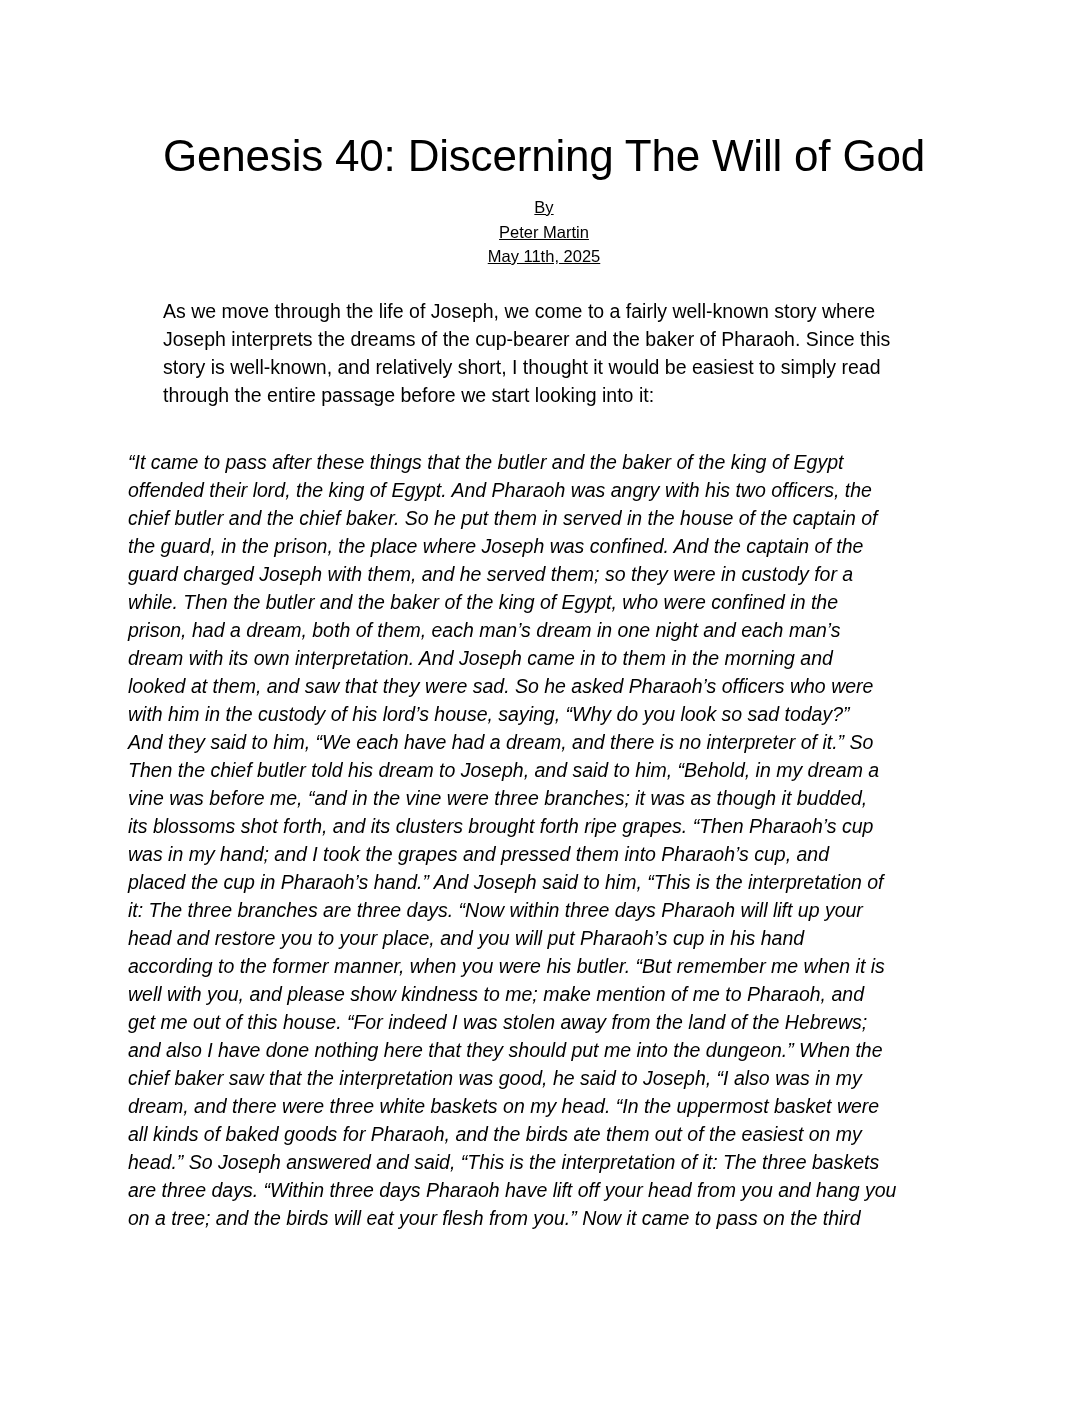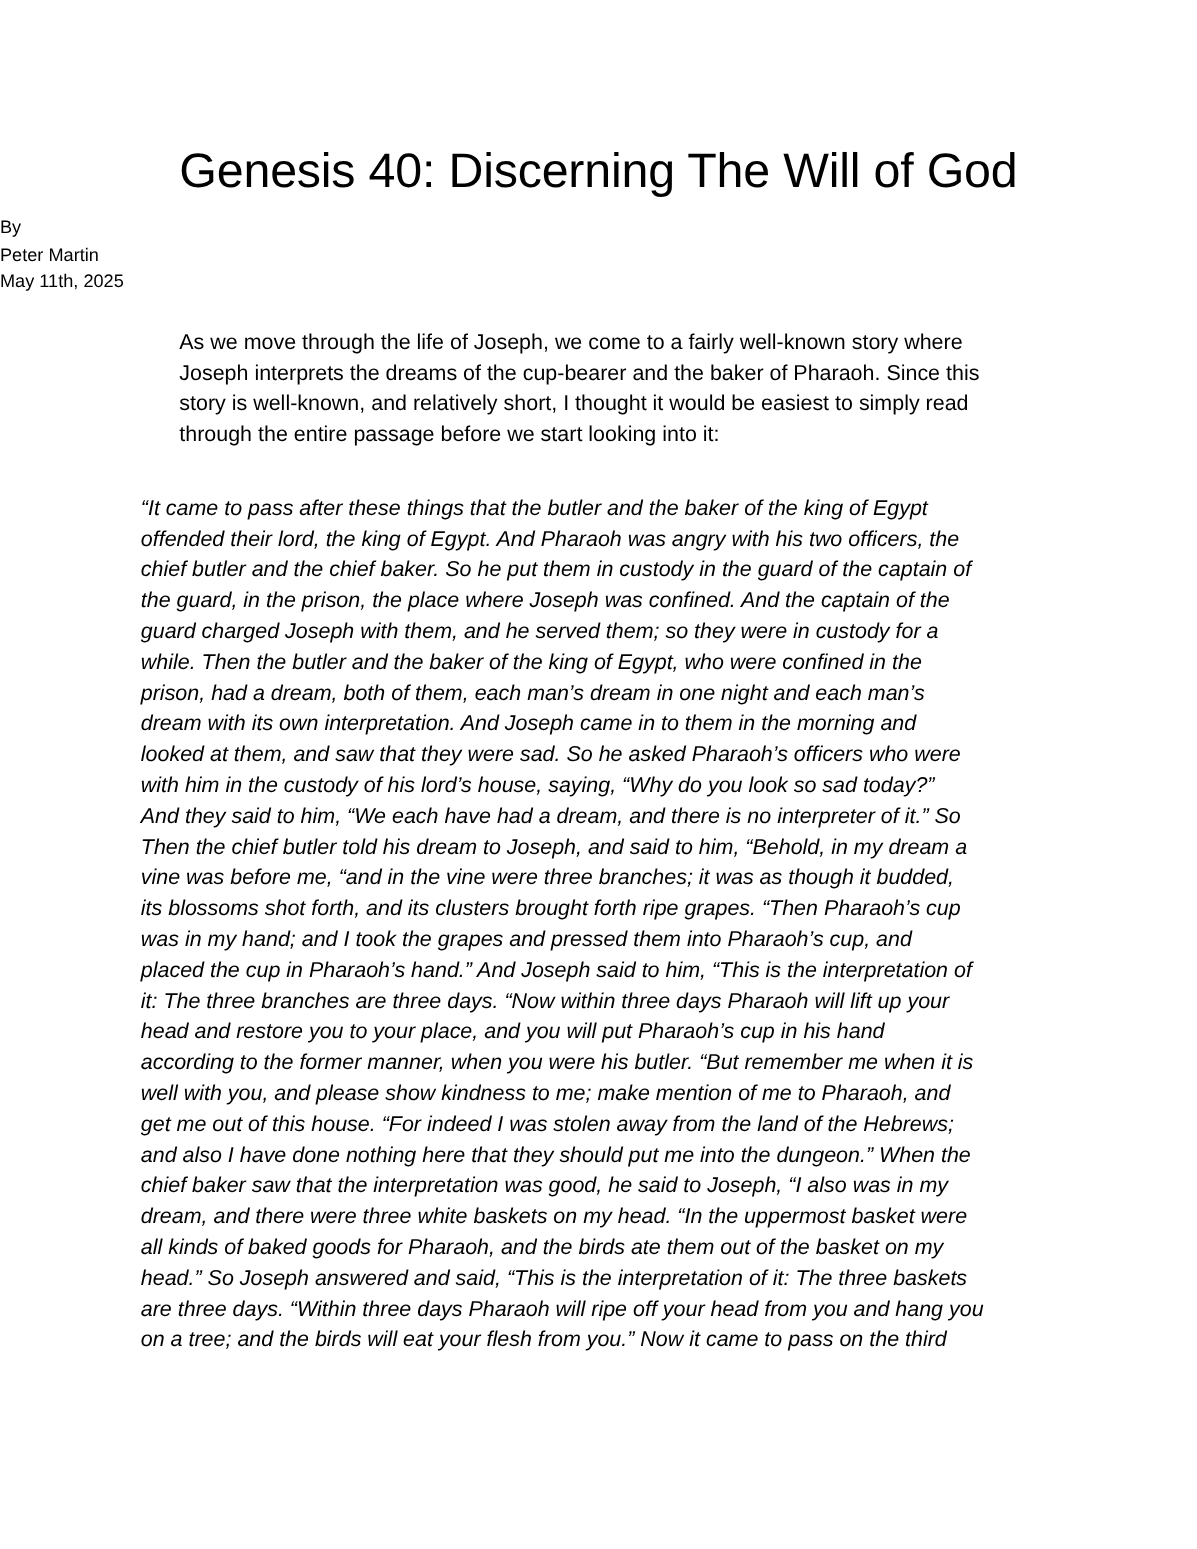--- a/index.html
+++ b/index.html
@@ -32,23 +32,24 @@
       line-height: 56px;
       font-weight: normal;
       margin: 0;
       letter-spacing: -0.2px;
     }
     .byline {
       position: absolute;
       left: 0;
       top: 195px;
       width: 1088px;
-      text-align: left;
+      text-align: center;
       font-size: 16.5px;
       line-height: 24.5px;
+      text-decoration: underline;
     }
     .byline div { white-space: nowrap; }
     .para {
       position: absolute;
       left: 128px;
       width: 860px;
       font-size: 19.5px;
       line-height: 28px;
     }
     .para .line {
@@ -73,21 +74,21 @@
   <div class="para intro">
     <span class="line">As we move through the life of Joseph, we come to a fairly well-known story where</span>
     <span class="line">Joseph interprets the dreams of the cup-bearer and the baker of Pharaoh. Since this</span>
     <span class="line">story is well-known, and relatively short, I thought it would be easiest to simply read</span>
     <span class="line">through the entire passage before we start looking into it:</span>
   </div>
 
   <div class="para scripture">
     <span class="line">“It came to pass after these things that the butler and the baker of the king of Egypt</span>
     <span class="line">offended their lord, the king of Egypt. And Pharaoh was angry with his two officers, the</span>
-    <span class="line">chief butler and the chief baker. So he put them in custody in the guard of the captain of</span>
+    <span class="line">chief butler and the chief baker. So he put them in served in the house of the captain of</span>
     <span class="line">the guard, in the prison, the place where Joseph was confined. And the captain of the</span>
     <span class="line">guard charged Joseph with them, and he served them; so they were in custody for a</span>
     <span class="line">while. Then the butler and the baker of the king of Egypt, who were confined in the</span>
     <span class="line">prison, had a dream, both of them, each man’s dream in one night and each man’s</span>
     <span class="line">dream with its own interpretation. And Joseph came in to them in the morning and</span>
     <span class="line">looked at them, and saw that they were sad. So he asked Pharaoh’s officers who were</span>
     <span class="line">with him in the custody of his lord’s house, saying, “Why do you look so sad today?”</span>
     <span class="line">And they said to him, “We each have had a dream, and there is no interpreter of it.” So</span>
     <span class="line">Then the chief butler told his dream to Joseph, and said to him, “Behold, in my dream a</span>
     <span class="line">vine was before me, “and in the vine were three branches; it was as though it budded,</span>
@@ -95,18 +96,18 @@
     <span class="line">was in my hand; and I took the grapes and pressed them into Pharaoh’s cup, and</span>
     <span class="line">placed the cup in Pharaoh’s hand.” And Joseph said to him, “This is the interpretation of</span>
     <span class="line">it: The three branches are three days. “Now within three days Pharaoh will lift up your</span>
     <span class="line">head and restore you to your place, and you will put Pharaoh’s cup in his hand</span>
     <span class="line">according to the former manner, when you were his butler. “But remember me when it is</span>
     <span class="line">well with you, and please show kindness to me; make mention of me to Pharaoh, and</span>
     <span class="line">get me out of this house. “For indeed I was stolen away from the land of the Hebrews;</span>
     <span class="line">and also I have done nothing here that they should put me into the dungeon.” When the</span>
     <span class="line">chief baker saw that the interpretation was good, he said to Joseph, “I also was in my</span>
     <span class="line">dream, and there were three white baskets on my head. “In the uppermost basket were</span>
-    <span class="line">all kinds of baked goods for Pharaoh, and the birds ate them out of the basket on my</span>
+    <span class="line">all kinds of baked goods for Pharaoh, and the birds ate them out of the easiest on my</span>
     <span class="line">head.” So Joseph answered and said, “This is the interpretation of it: The three baskets</span>
-    <span class="line">are three days. “Within three days Pharaoh will ripe off your head from you and hang you</span>
+    <span class="line">are three days. “Within three days Pharaoh have lift off your head from you and hang you</span>
     <span class="line">on a tree; and the birds will eat your flesh from you.” Now it came to pass on the third</span>
   </div>
 </div>
 
 </body></html>

